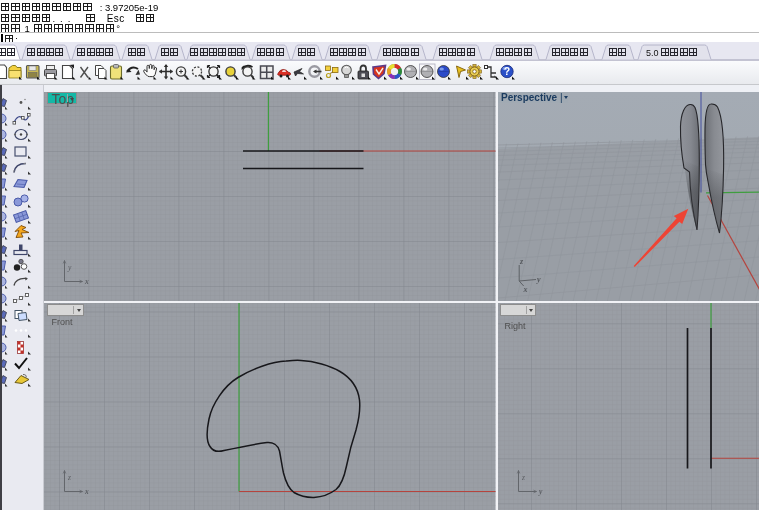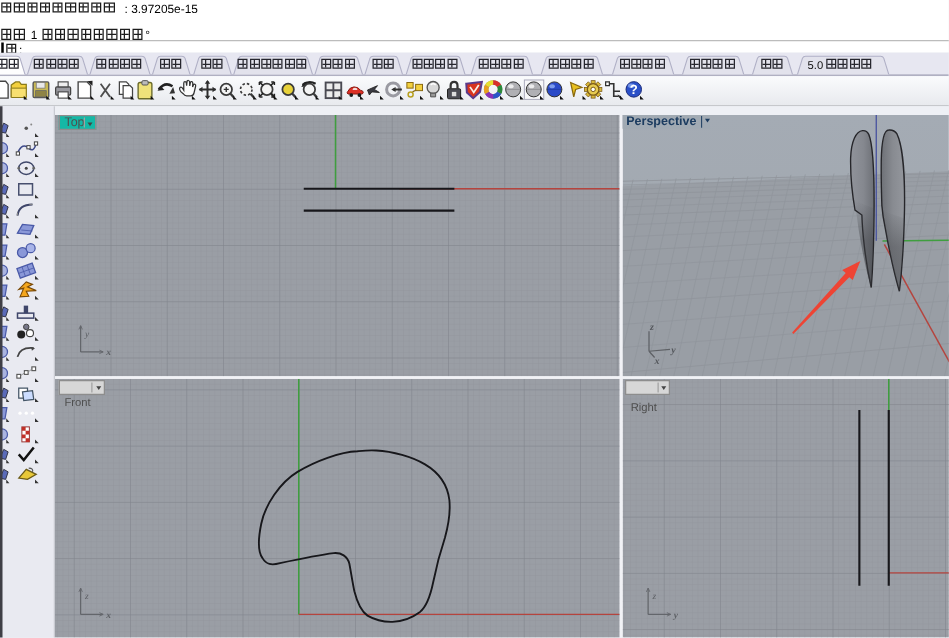--- a/index.html
+++ b/index.html
@@ -21,21 +21,22 @@
 #toolbar{position:absolute;left:0;top:60.5px;width:759px;height:24px;
  background:linear-gradient(#fafbfd,#e8eaee);border-bottom:1px solid #c6c8cc}
 #tbpad{position:absolute;left:0;top:84.5px;width:759px;height:7px;background:#eef0f5}
 #sidebar{position:absolute;left:0;top:84.5px;width:44px;height:425.5px;background:#e9eaf1}
 #sdark{position:absolute;left:0;top:84.5px;width:2px;height:425.5px;background:#3f3f46}
 .vsep{position:absolute;background:#f1f2f6}
 </style></head>
 <body>
 <div id="root">
 <div id="cmd">
-<div class="ln" style="top:1.5px"><i class="c"></i><i class="c"></i><i class="c"></i><i class="c"></i><i class="c"></i><i class="c"></i><i class="c"></i><i class="c"></i><i class="c"></i><i class="c" style="border-color:transparent;background:none;width:4px"></i><span style="font-size:9.5px">: 3.97205e-15</span></div>
+<div class="ln" style="top:1.5px"><i class="c"></i><i class="c"></i><i class="c"></i><i class="c"></i><i class="c"></i><i class="c"></i><i class="c"></i><i class="c"></i><i class="c"></i><i class="c" style="border-color:transparent;background:none;width:4px"></i><span style="font-size:9.5px">: 3.97205e-19</span></div>
+<div class="ln" style="top:12.5px"><i class="c"></i><i class="c"></i><i class="c"></i><i class="c"></i><i class="c"></i><span style="font-size:9.5px;letter-spacing:5px">...</span><i class="c" style="margin-left:11px"></i><span style="font-size:10px;margin-left:10px;letter-spacing:0.5px">Esc</span><i class="c" style="margin-left:11px"></i><i class="c"></i></div>
 <div class="ln" style="top:23px"><i class="c"></i><i class="c"></i><span style="font-size:9.5px;margin:0 4px 0 3px">1</span><i class="c"></i><i class="c"></i><i class="c"></i><i class="c"></i><i class="c"></i><i class="c"></i><i class="c"></i><i class="c"></i><span style="font-size:9.5px">°</span></div>
 <div class="ln" style="top:33.5px"><span style="display:inline-block;width:2px;height:9px;background:#000;margin-right:2px"></span><i class="c"></i><span style="font-size:9.5px">:</span></div>
 </div>
 <div id="csep"></div>
 <div id="tabbar"><svg width="759" height="18.5">
         <rect width="759" height="18.5" fill="#e7e7f1"></rect>
         <line x1="0" y1="18" x2="759" y2="18" stroke="#9c9cb2" stroke-width="1"></line>
         <path d="M-6 17.5 L-2 4.5 Q-1.2999999999999998 3 0.5 3 L13.5 3 Q15.3 3 16 4.5 L20 17.5" fill="#fdfdfe" stroke="#b0b0c6" stroke-width="0.9"></path>
         <path d="M22 17.5 L26 4.5 Q26.7 3 28.5 3 L63.5 3 Q65.3 3 66 4.5 L70 17.5" fill="#e2e2ec" stroke="#b0b0c6" stroke-width="0.9"></path>
         <path d="M72 17.5 L76 4.5 Q76.7 3 78.5 3 L113.5 3 Q115.3 3 116 4.5 L120 17.5" fill="#e2e2ec" stroke="#b0b0c6" stroke-width="0.9"></path>
@@ -451,21 +452,21 @@
 <path d="M20.5 188.5 V167.5 M20.5 188.5 H38.5"></path>
 <path d="M20.5 167.5 l-1.4 3 M20.5 167.5 l1.4 3 M38.5 188.5 l-3 -1.4 M38.5 188.5 l-3 1.4" stroke-width="0.7"></path>
 </g>
       <text x="24.0" y="176.5" font-size="7.5" font-style="italic" fill="#5b5e63" font-family="Liberation Serif">z</text>
 <text x="41.0" y="191.0" font-size="7.5" font-style="italic" font-weight="bold" fill="#5b5e63" font-family="Liberation Serif">y</text>
 
 </svg>
 <div class="vsep" style="left:43px;top:84.5px;width:1px;height:425.5px;background:#c9cbd2"></div>
 <div class="vsep" style="left:495.5px;top:91.5px;width:2px;height:418.5px"></div>
 <div class="vsep" style="left:44px;top:301px;width:715px;height:2px"></div>
-<div class="abs" style="left:46.5px;top:92px;width:30.5px;height:12px;background:#14b8a6;border:1px solid #8d8d8d;font-size:10px;color:#4e4e4e;line-height:10px">
+<div class="abs" style="left:46.5px;top:92px;width:30.5px;height:12px;background:#14b8a6;border:1px solid #8d8d8d;font-size:14px;color:#4e4e4e;line-height:10px">
 <span style="position:absolute;left:4px;top:1px">Top</span>
 <span style="position:absolute;right:8.5px;top:1px;bottom:1px;width:1px;background:#a2a2a2"></span>
 <span style="position:absolute;right:2px;top:4.5px;width:0;height:0;border:2.4px solid transparent;border-top:3.4px solid #444"></span>
     </div>
     <div class="abs" style="left:46.5px;top:303.5px;width:37px;height:12px;background:#d7d7d7;border:1px solid #8d8d8d;font-size:9px;color:#4e4e4e;line-height:10px">
 <span style="position:absolute;left:4px;top:12px">Front</span>
 <span style="position:absolute;right:8.5px;top:1px;bottom:1px;width:1px;background:#a2a2a2"></span>
 <span style="position:absolute;right:2px;top:4.5px;width:0;height:0;border:2.4px solid transparent;border-top:3.4px solid #444"></span>
     </div>
     <div class="abs" style="left:499.5px;top:303.5px;width:36.5px;height:12px;background:#d7d7d7;border:1px solid #8d8d8d;font-size:9px;color:#4e4e4e;line-height:10px">

